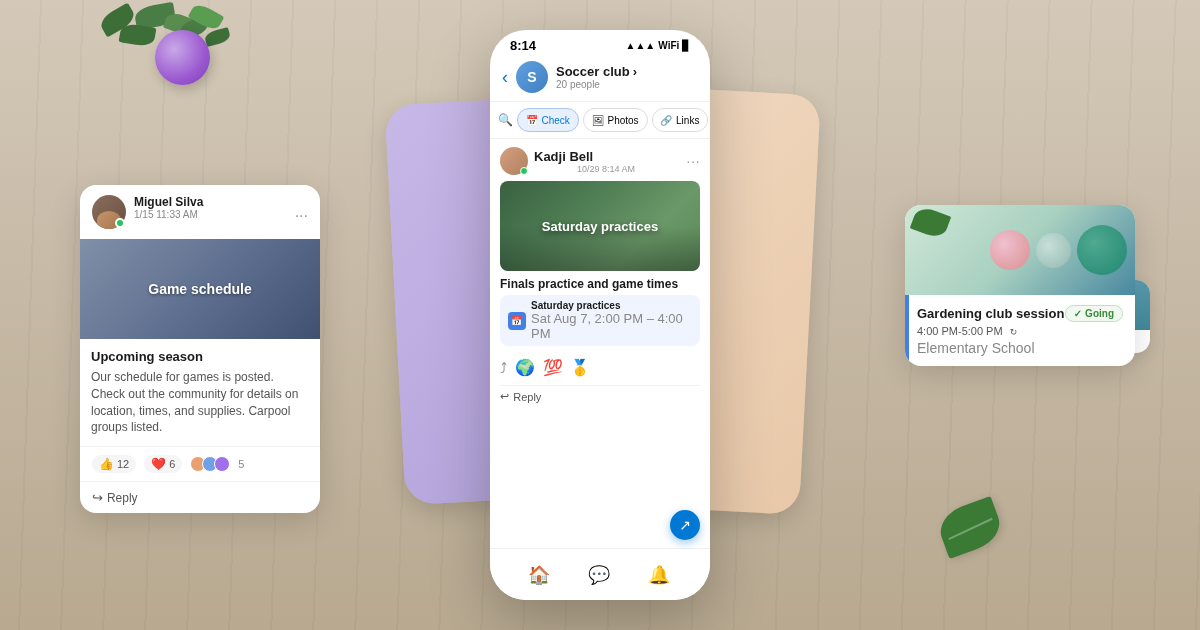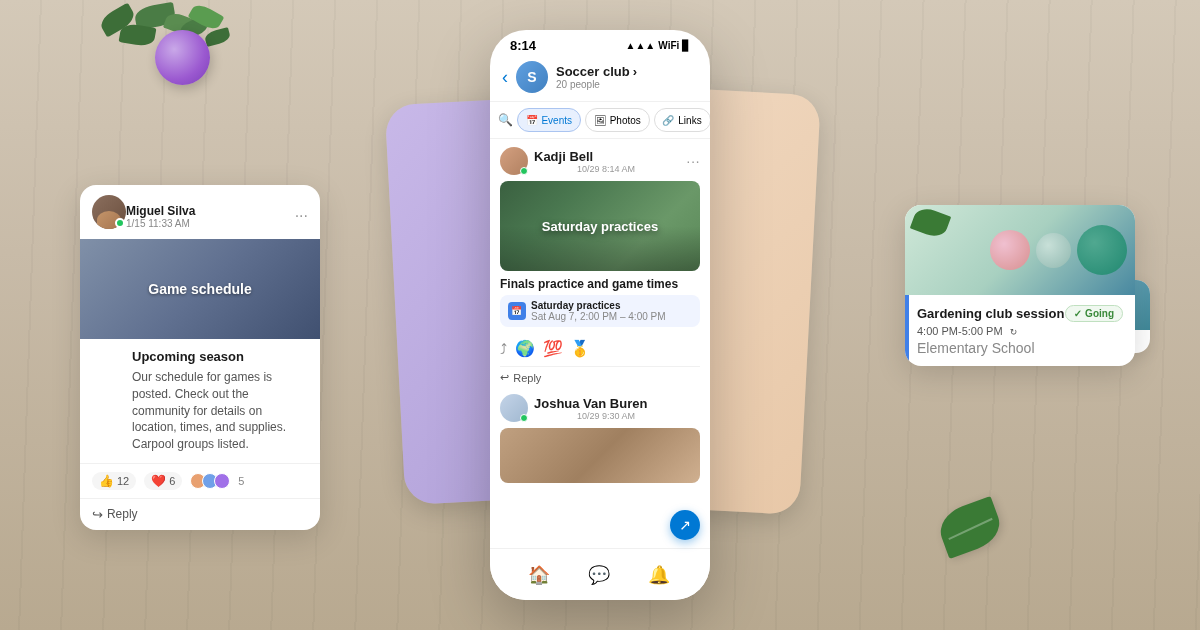--- a/index.html
+++ b/index.html
@@ -123,22 +123,22 @@
 
     .card-left-header {
       padding: 10px 12px;
       display: flex;
       align-items: center;
       justify-content: space-between;
     }
 
     .card-user-info {
       display: flex;
-      align-items: flex-end;
-      gap: 0;
+      align-items: flex-start;
+      gap: 8px;
     }
 
     .avatar {
       width: 34px;
       height: 34px;
       border-radius: 50%;
       background: linear-gradient(135deg, #8b6f5e, #6b4f3e);
       position: relative;
       overflow: hidden;
     }
@@ -210,22 +210,21 @@
     }
 
     .card-image-label {
       color: white;
       font-size: 14px;
       font-weight: 600;
       text-shadow: 0 1px 3px rgba(0,0,0,0.5);
     }
 
     .card-content {
-      padding: 10px 24px;
-      margin-left: 28px;
+      padding: 10px 11px;
     }
 
     .card-title {
       font-size: 13px;
       font-weight: 700;
       color: #1a1a1a;
       margin-bottom: 5px;
     }
 
     .card-desc {
@@ -549,21 +548,21 @@
       flex: 1;
     }
 
     .event-name {
       font-size: 10px;
       font-weight: 600;
       color: #1a1a1a;
     }
 
     .event-time {
-      font-size: 10px;
+      font-size: 13px;
       color: #888;
     }
 
     .post-emojis {
       display: flex;
       align-items: center;
       gap: 8px;
       padding: 4px 0;
       margin-bottom: 4px;
     }
@@ -919,21 +918,21 @@
         <span>›</span>
       </div>
       <div class="group-members">20 people</div>
     </div>
   </div>
 
   <div class="phone-tabs">
     <div class="tab-search">🔍</div>
     <div class="tab-btn active">
       <span>📅</span>
-      <span>Events</span>
+      <span>Check</span>
     </div>
     <div class="tab-btn">
       <span>🖼</span>
       <span>Photos</span>
     </div>
     <div class="tab-btn">
       <span>🔗</span>
       <span>Links</span>
     </div>
   </div>
@@ -977,37 +976,20 @@
         <span class="emoji-reaction">💯</span>
         <span class="emoji-reaction">🥇</span>
       </div>
 
       <div class="post-reply">
         <span>↩</span>
         <span>Reply</span>
       </div>
     </div>
 
-    <div class="message-post">
-      <div class="second-post-header">
-        <div style="display:flex;align-items:center;gap:6px;">
-          <div class="post-avatar-wrap">
-            <div class="second-post-avatar"></div>
-            <div class="post-online"></div>
-          </div>
-          <div>
-            <div class="post-user-name">Joshua Van Buren</div>
-            <div class="post-timestamp">10/29 9:30 AM</div>
-          </div>
-        </div>
-      </div>
-      <div class="second-post-image">
-        <div class="second-post-img-bg"></div>
-      </div>
-    </div>
   </div>
 
   <div class="fab-btn">
     <span>↗</span>
   </div>
 
   <div class="phone-bottom-nav">
     <div class="nav-icon active">
       <span>🏠</span>
     </div>

